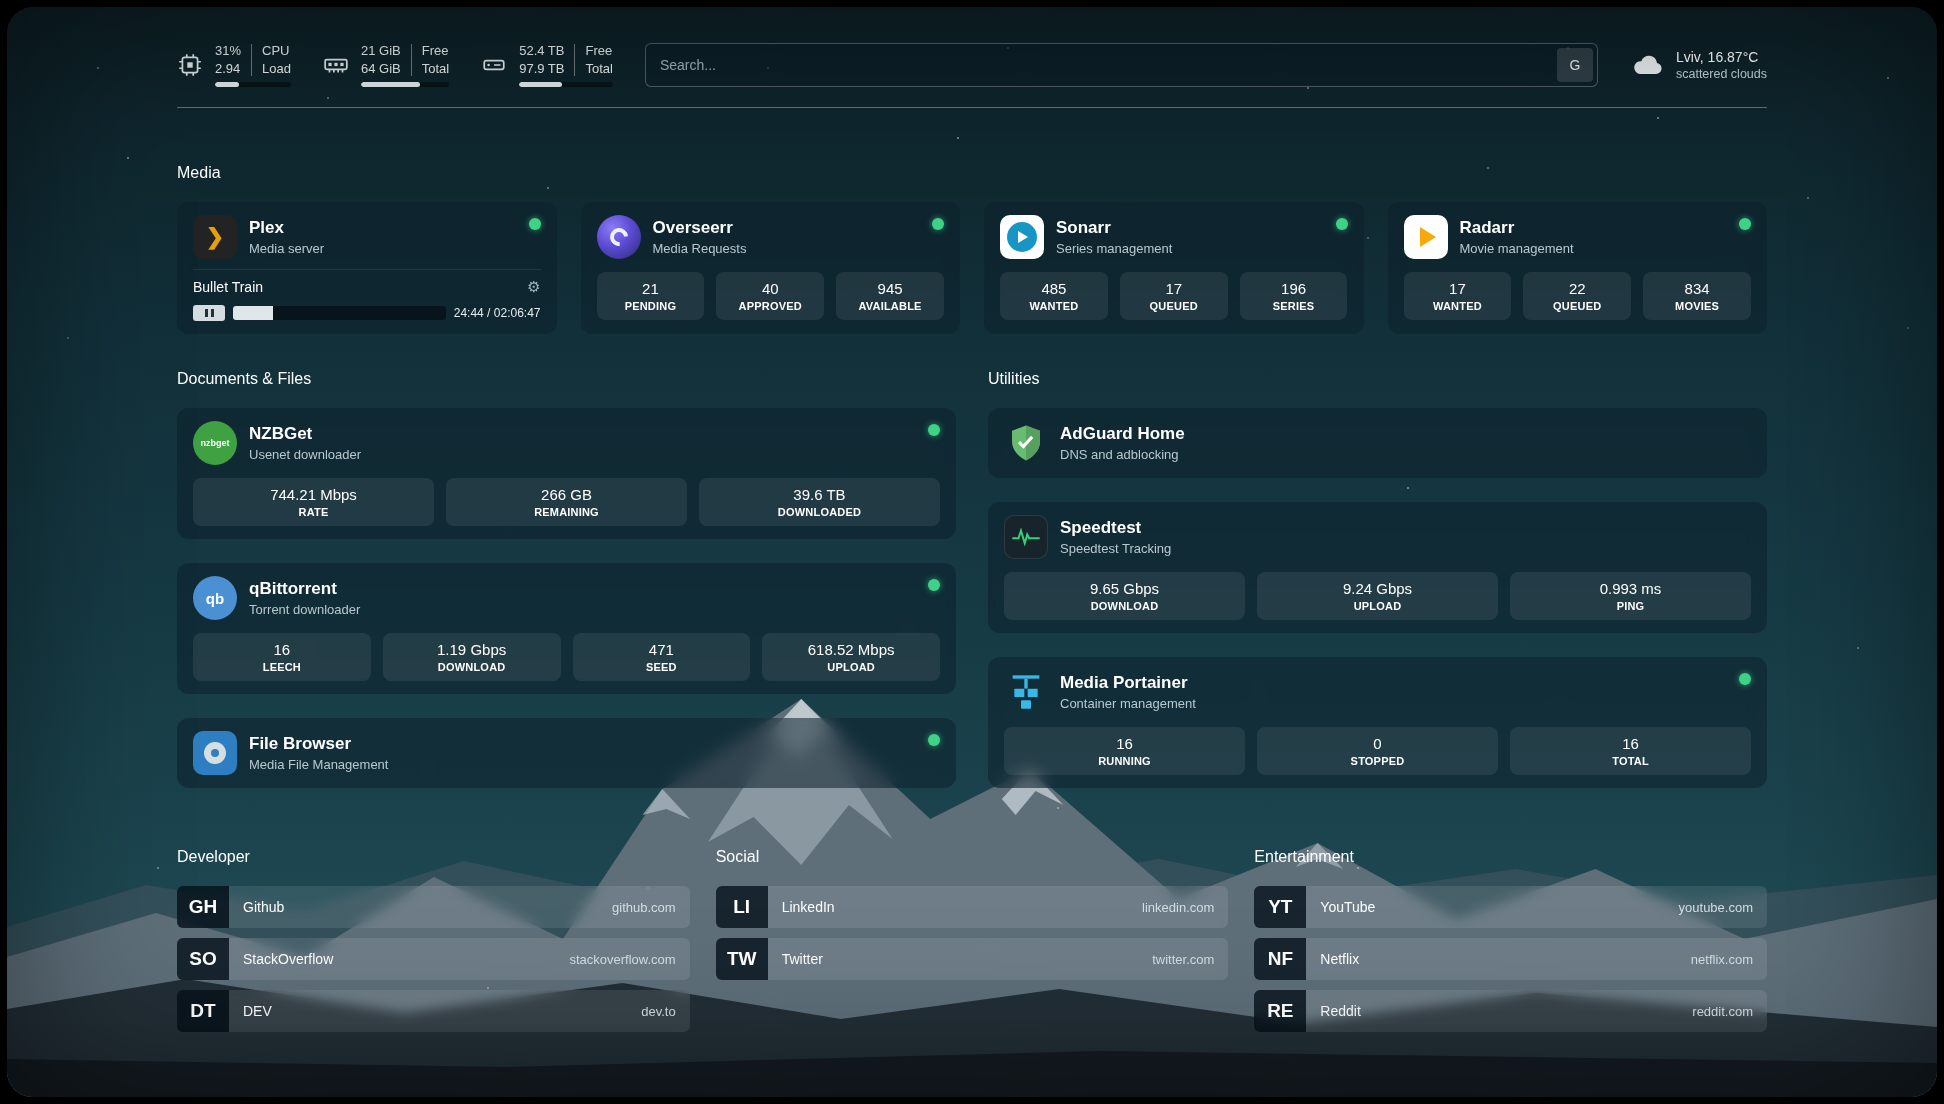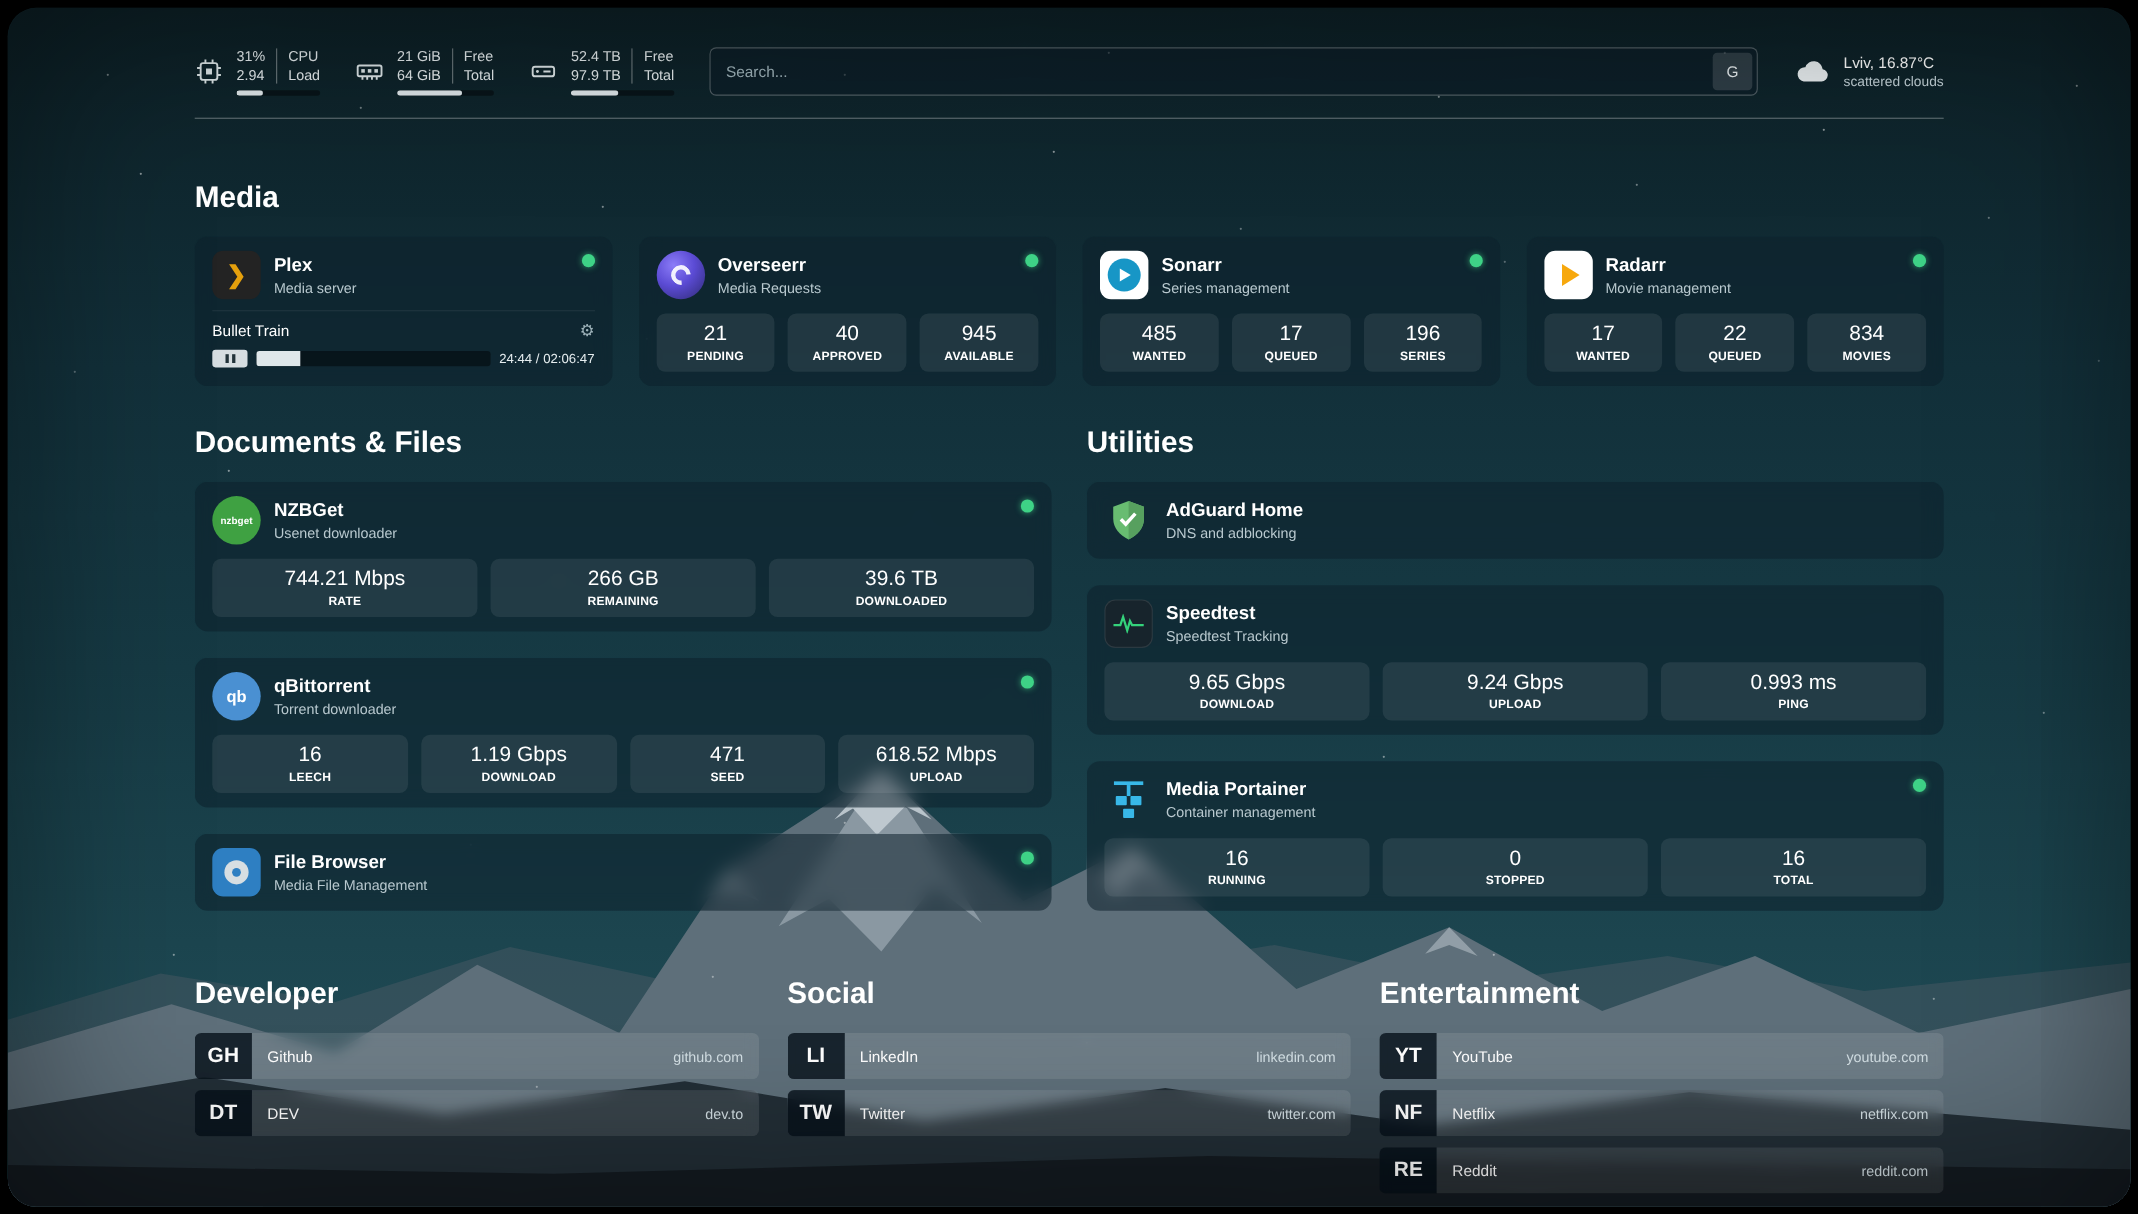--- a/index.html
+++ b/index.html
@@ -41,36 +41,36 @@
     border-radius:6px;color:#fff;font-size:14px;padding:0 56px 0 14px;outline:none;font-family:"Liberation Sans",sans-serif}
   .search-input::placeholder{color:#9fb3ba}
   .g-btn{position:absolute;right:5px;top:5px;bottom:5px;width:36px;background:rgba(255,255,255,.14);border-radius:4px;
     display:flex;align-items:center;justify-content:center;font-size:14px;color:#e8eef0;cursor:pointer}
   .weather{display:flex;align-items:center;gap:10px}
   .w-loc{font-size:14px}
   .w-cond{font-size:12.5px;color:#c3d2d8;margin-top:2px}
   .hr{height:1px;background:rgba(255,255,255,.35)}
 
   
-  h2{font-size:27px;font-weight:700;margin:0 0 20px;color:#fff}
+  h2{font-size:16px;font-weight:400;margin:0 0 20px;color:#fff}
   .media-section{margin-top:56px}
   .grid4{display:grid;grid-template-columns:repeat(4,1fr);gap:24px}
   .twocol{display:grid;grid-template-columns:1fr 1fr;gap:32px;margin-top:36px}
   .col .card{margin-bottom:24px}
 
   
   .card{position:relative;background:rgba(13,33,43,.55);border-radius:12px;padding:13px 16px;backdrop-filter:blur(8px);cursor:pointer}
   .card-head{display:flex;align-items:center;gap:12px}
   .head-text{min-width:0}
   .app-name{font-size:17px;font-weight:600;white-space:nowrap}
   .app-desc{font-size:13px;color:#b9c9cf;margin-top:3px;white-space:nowrap}
   .status-dot{position:absolute;top:16px;right:16px;width:12px;height:12px;border-radius:50%;background:#3ed286;box-shadow:0 0 6px rgba(62,210,134,.7)}
   .stats{display:flex;gap:12px;margin-top:13px}
   .stat{flex:1;background:rgba(255,255,255,.08);border-radius:8px;padding:8px 4px;text-align:center;min-width:0}
-  .stat-value{font-size:19px;white-space:nowrap}
+  .stat-value{font-size:15px;white-space:nowrap}
   .stat-label{font-size:11px;font-weight:700;margin-top:3px;letter-spacing:.2px;white-space:nowrap}
 
   
   .tile{width:44px;height:44px;border-radius:10px;display:flex;align-items:center;justify-content:center;flex:none}
   .plex-tile{background:#232323}
   .plex-ch{color:#e5a00d;font-weight:700;font-size:22px;line-height:1}
   .ovs-tile{background:radial-gradient(circle at 35% 30%,#8b7cf8 0%,#5b4bd4 45%,#2e2a72 100%);border-radius:50%}
   .ovs-swirl{width:18px;height:18px;border-radius:50%;border:4px solid rgba(255,255,255,.9);border-right-color:transparent;transform:rotate(40deg)}
   .sonarr-tile{background:#fff}
   .sonarr-ball{width:30px;height:30px;border-radius:50%;background:#1796c6;display:flex;align-items:center;justify-content:center}
@@ -499,20 +499,27 @@
       <section>
         <h2>Developer</h2>
         <div class="bm-row">
           <span class="bm-abbr">GH</span>
           <span class="bm-body">
               <span>Github</span>
               <span class="bm-url">github.com</span>
             </span>
         </div>
         <div class="bm-row">
+          <span class="bm-abbr">SO</span>
+          <span class="bm-body">
+              <span>StackOverflow</span>
+              <span class="bm-url">stackoverflow.com</span>
+            </span>
+        </div>
+        <div class="bm-row">
           <span class="bm-abbr">DT</span>
           <span class="bm-body">
               <span>DEV</span>
               <span class="bm-url">dev.to</span>
             </span>
         </div>
       </section>
 
       <section>
         <h2>Social</h2>

